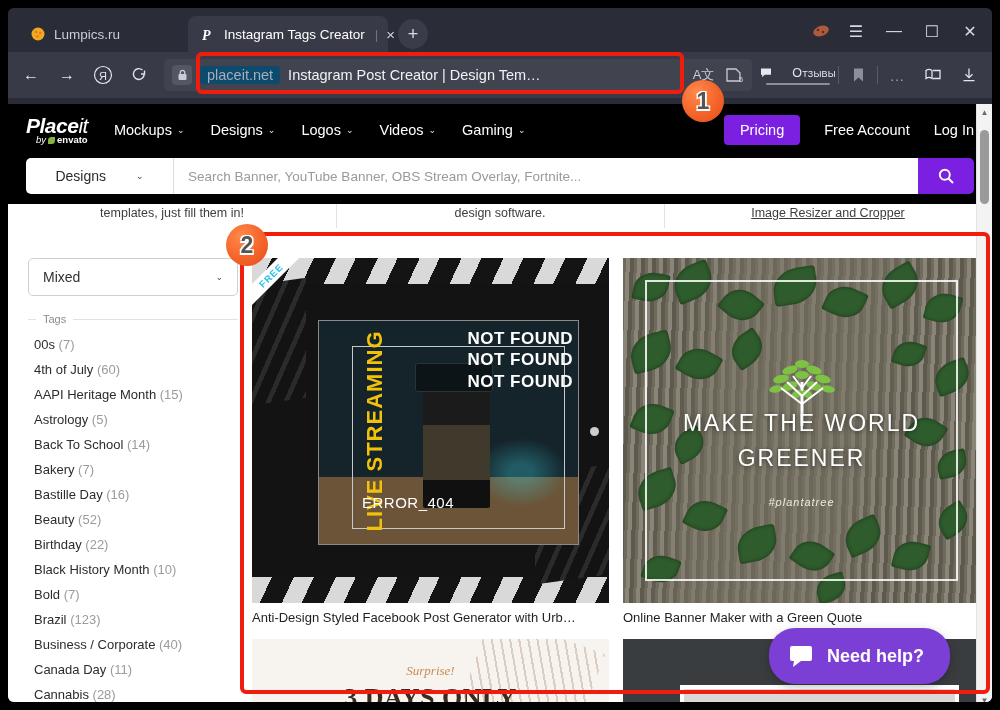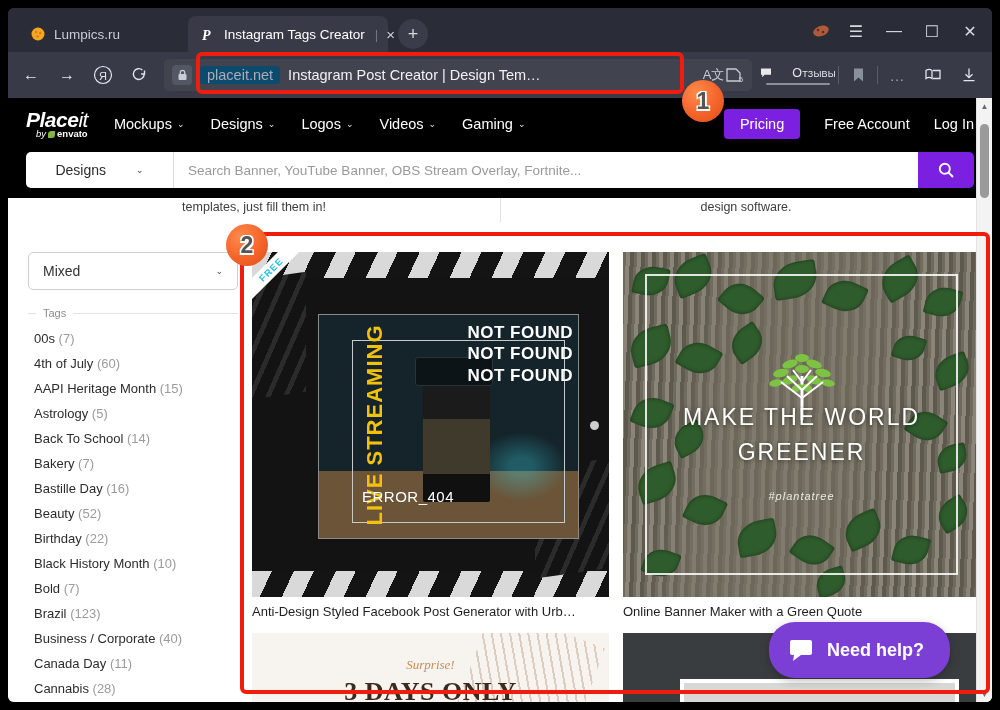--- a/index.html
+++ b/index.html
@@ -49,29 +49,29 @@
   .tbtn { width: 34px; height: 34px; display: flex; align-items: center; justify-content: center;
           color: #e2e5ec; cursor: pointer; border-radius: 4px; flex: 0 0 auto; }
   .omnibox {
     flex: 1 1 auto; height: 32px; background: #41434f; border-radius: 5px;
     display: flex; align-items: center; padding: 0 8px; gap: 8px; margin: 0 6px; min-width: 0;
     cursor: text;
   }
   .lock { width: 20px; height: 20px; border-radius: 4px; background: #535663; display:flex; align-items:center; justify-content:center; flex:0 0 auto;}
   .domain { color: #a9adb8; font-size: 14.5px; background: #0c4a6e; padding: 1px 7px; border-radius: 4px; flex: 0 0 auto;}
   .pagetitle { color: #f0f2f6; font-size: 14.5px; white-space: nowrap; overflow: hidden; text-overflow: ellipsis; }
-  .omni-right { margin-left: auto; display: flex; align-items: center; flex: 0 0 auto; }
+  .omni-right { margin-left: auto; display: flex; align-items: center; gap: 10px; flex: 0 0 auto; }
   .reviews { display: flex; flex-direction: column; align-items: center; cursor: pointer;}
   .reviews-row { display: flex; align-items: center; gap: 20px; color: #e6e8ee; font-size: 12.5px;
                  font-variant: small-caps; letter-spacing: .2px; }
   .reviews-underline { width: 64px; height: 2px; background: #8a8f9c; margin-top: 3px; border-radius: 1px; }
   .vsep { width: 1px; height: 18px; background: #585b68; }
 
   
-  .viewport { position: absolute; left: 0; top: 90px; width: 984px; height: 604px; background: #14b8a6; overflow: hidden; }
+  .viewport { position: absolute; left: 0; top: 96px; width: 984px; height: 604px; background: #14b8a6; overflow: hidden; }
 
   .site-nav { height: 52px; background: #000; display: flex; align-items: center; padding: 0 18px; position: relative;}
   .logo { color: #fff; margin-right: 26px; line-height: 1; }
   .logo .l1 { font-size: 21px; font-weight: bold; font-style: italic; letter-spacing: -.5px;}
   .logo .l1 .thin { font-weight: normal; }
   .logo .l2 { font-size: 9.5px; display: flex; align-items: center; gap: 2px; margin-top: -1px; margin-left: 10px;}
   .logo .l2 .by { font-style: italic; }
   .logo .l2 .env { font-weight: bold; }
   .leaf { width: 7px; height: 7px; background: #82b541; border-radius: 50% 0 50% 0; display: inline-block; }
   .navitem { color: #fff; font-size: 14.5px; margin-right: 26px; display: flex; align-items: center; gap: 5px; cursor: pointer; }
@@ -355,20 +355,23 @@
                 <path d="M11.5 11.5 16 16"></path>
               </svg>
           </div>
         </div>
       </div>
 
       <div class="content">
         <div class="promo-row">
           <div class="promo-col">templates, just fill them in!</div>
           <div class="promo-col">design software.</div>
+          <div class="promo-col">
+            <span class="promo-link">Image Resizer and Cropper</span>
+          </div>
         </div>
 
         <div class="body-row">
 
           <div class="sidebar">
             <div class="mixed-select">
               <span>Mixed</span>
               <span class="chev">⌄</span>
             </div>
             <div class="tags-header">

